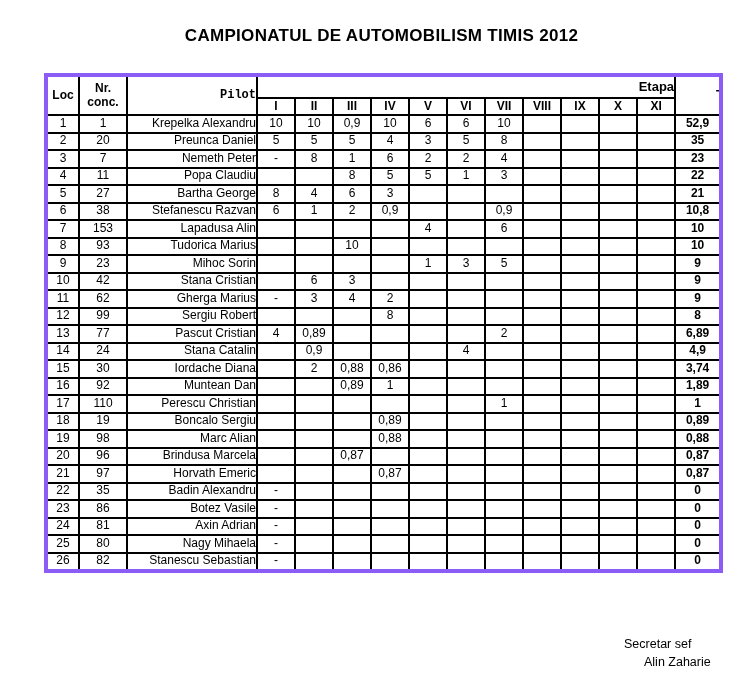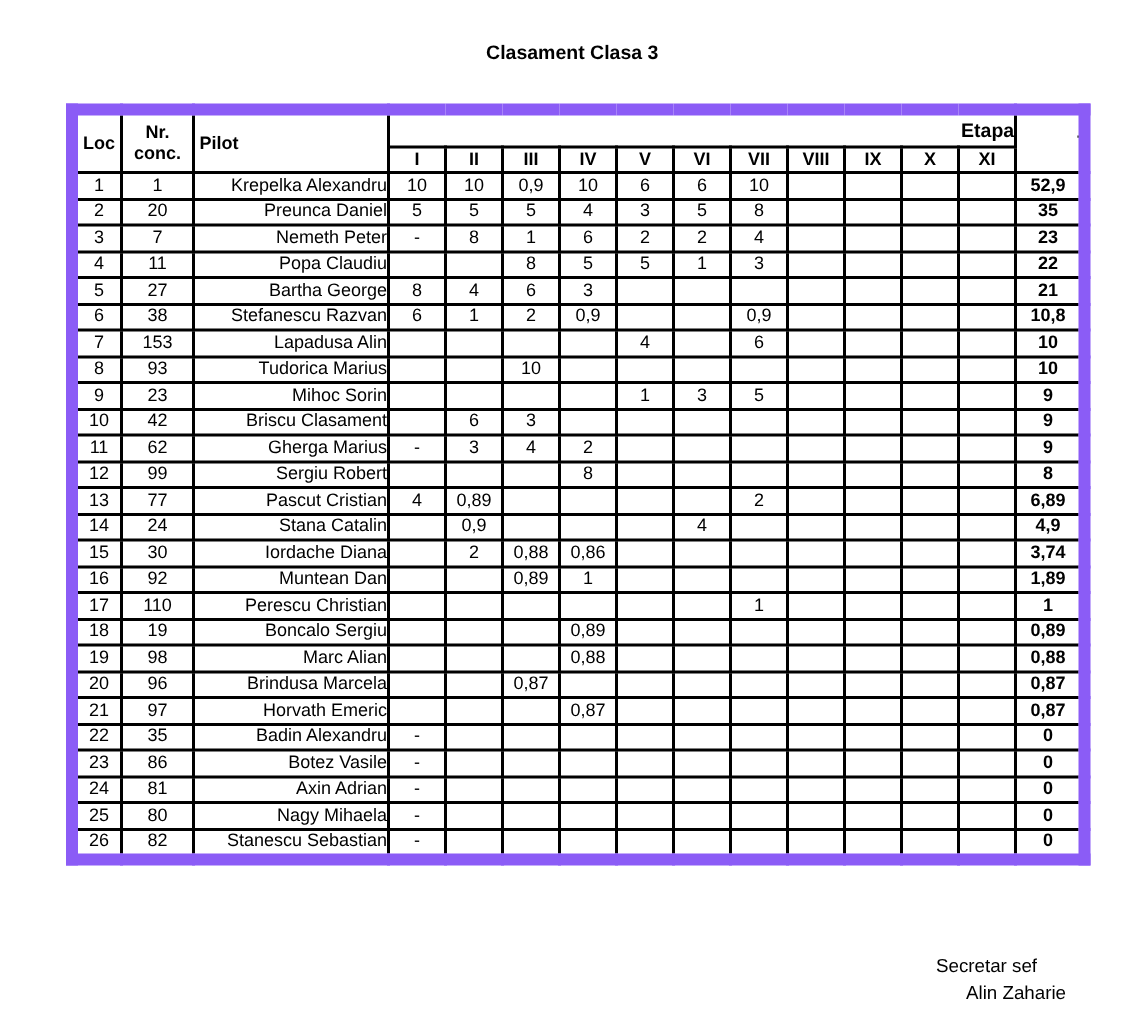--- a/index.html
+++ b/index.html
@@ -24,39 +24,39 @@
   .doc-subtitle {
     font-size: 13px;
     font-weight: bold;
     margin: 27px 0 0 0;
   }
   table.standings {
     margin: 27px 0 0 44px;
     width: 675px;
     border-collapse: collapse;
     table-layout: fixed;
-    border: 8px solid #8b5cf6;
+    border: 4px solid #8b5cf6;
   }
   .standings th, .standings td {
     border: 2px solid #000;
     padding: 0;
     text-align: center;
     vertical-align: middle;
     font-size: 12px;
     line-height: 1.15;
     white-space: nowrap;
     overflow: hidden;
   }
   .standings th { font-weight: bold; }
   .standings thead tr.hrow1 th { height: 20px; }
   .standings thead tr.hrow2 th { height: 15px; }
   .standings tbody td { height: 15.5px; }
   .standings th.etapa-h { font-size: 13px; text-align: right; }
   .standings th.total-h { font-size: 13px; padding-left: 40px; }
-  .standings th.pilot-h { text-align: left; padding-left: 3px; }
+  .standings th.pilot-h { text-align: right; padding-left: 3px; font-family: Liberation Mono, monospace; }
   .standings td.pilot { text-align: right; padding-left: 3px; }
   .standings td.total { font-weight: bold; margin-left: 32px; }
   col.c-loc   { width: 33px; }
   col.c-nr    { width: 48px; }
   col.c-pilot { width: 130px; }
   col.c-stage { width: 38px; }
   col.c-total { width: 46px; }
   .footer {
     position: absolute;
     left: 624px;
@@ -65,21 +65,21 @@
   }
   .footer .line2 {
     margin-top: 4px;
     margin-left: 20px;
   }
 </style>
 </head>
 <body>
 
 <div class="header-block">
-  <div class="doc-subtitle">Clasament Clasa 3</div>
+  <div class="doc-title">CAMPIONATUL DE AUTOMOBILISM TIMIS 2012</div>
 </div>
 
 <table class="standings">
   <colgroup>
     <col class="c-loc">
       <col class="c-nr">
       <col class="c-pilot">
     <col class="c-stage">
       <col class="c-stage">
       <col class="c-stage">
@@ -268,21 +268,21 @@
         <td>5</td>
         <td></td>
         <td></td>
         <td></td>
         <td></td>
         <td class="total">9</td>
       </tr>
       <tr>
         <td>10</td>
         <td>42</td>
-        <td class="pilot">Briscu Clasament</td>
+        <td class="pilot">Stana Cristian</td>
         <td></td>
         <td>6</td>
         <td>3</td>
         <td></td>
         <td></td>
         <td></td>
         <td></td>
         <td></td>
         <td></td>
         <td></td>

